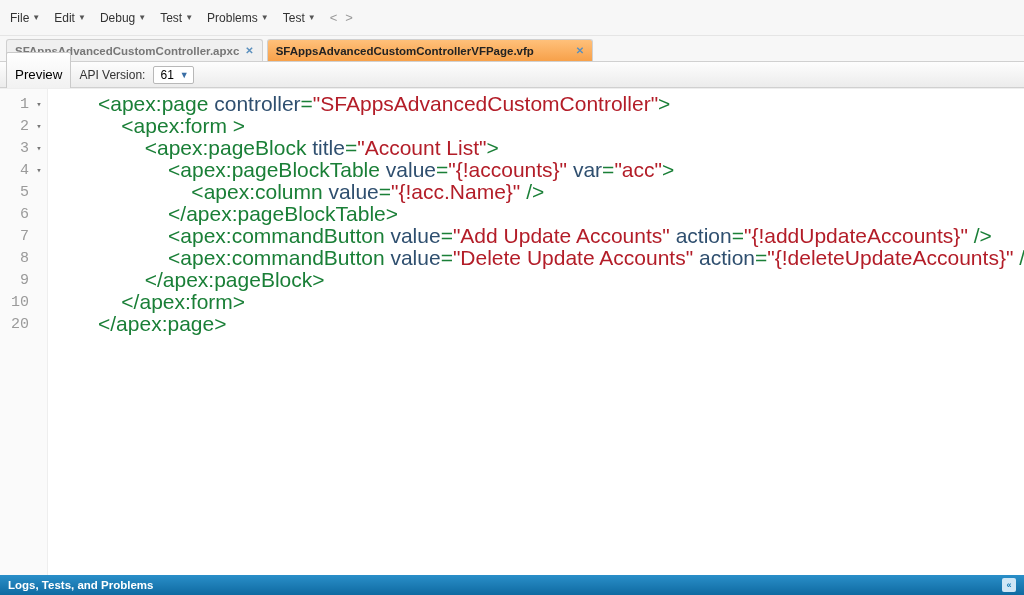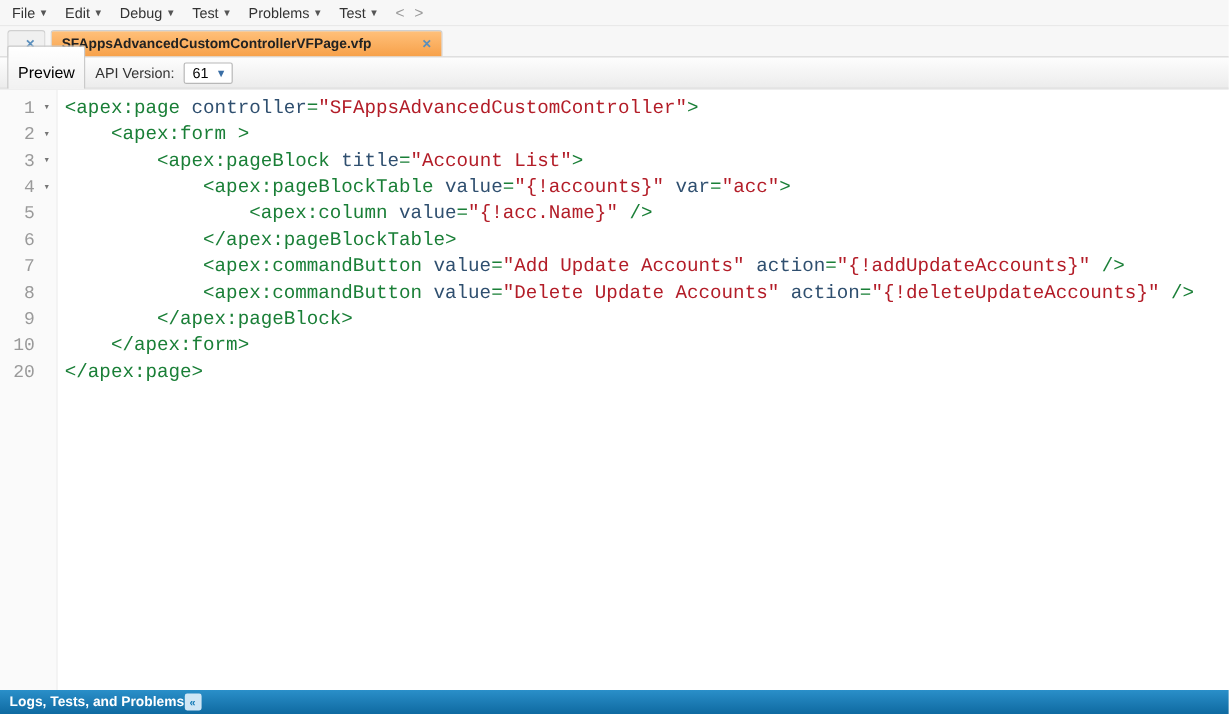--- a/index.html
+++ b/index.html
@@ -1,20 +1,20 @@
 <!DOCTYPE html>
 <html><head>
 <meta charset="utf-8">
 <style>
   * { box-sizing: border-box; margin: 0; padding: 0; }
   html, body { width: 1024px; height: 595px; font-family: Arial, Helvetica, sans-serif; font-size: 12px; background: #fff; overflow: hidden; }
   body { display: flex; flex-direction: column; }
 
   
-  .menubar { display: flex; align-items: center; height: 22px; background: #f7f7f7; border-bottom: 1px solid #e5e5e5; padding: 0 4px; gap: 2px; }
+  .menubar { display: flex; align-items: center; height: 36px; background: #f7f7f7; border-bottom: 1px solid #e5e5e5; padding: 0 4px; gap: 2px; }
   .menu-item { display: flex; align-items: center; padding: 2px 6px; cursor: pointer; color: #333; }
   .caret-down { margin-left: 3px; font-size: 8px; color: #555; }
   .nav-arrows { display: flex; gap: 8px; margin-left: 6px; color: #999; }
   .nav-arrow { cursor: pointer; font-size: 13px; }
 
   
   .tabbar { display: flex; align-items: flex-end; height: 26px; background: #f7f7f7; border-bottom: 1px solid #d0d0d0; padding: 3px 6px 0 6px; gap: 4px; }
   .tab { display: flex; align-items: center; height: 22px; padding: 0 8px; border: 1px solid #d0d0d0; border-bottom: none; border-radius: 3px 3px 0 0; background: #f0f0f0; color: #777; font-weight: bold; font-size: 11.5px; cursor: pointer; }
   .tab.active { background: #f7a14a; background: linear-gradient(#ffc07a,#f7a14a); color: #222; gap: 36px; }
   .tab .close-x { margin-left: 6px; color: #5a8fbd; font-size: 10px; }
@@ -24,29 +24,29 @@
   .preview-btn { padding: 14px 8px; border: 1px solid #cacaca; background: linear-gradient(#fff,#eee); border-radius: 2px; cursor: pointer; }
   .api-label { color: #333; }
   .api-select { display: flex; align-items: center; border: 1px solid #b8b8b8; background: #fff; padding: 1px 4px 1px 6px; border-radius: 2px; cursor: pointer; gap: 6px; }
   .api-select .dd { color: #3a6ea5; font-size: 9px; }
 
   
   .editor-wrap { flex: 1 1 auto; display: flex; overflow: hidden; background: #fff; border-top: 1px solid #eee; }
   .gutter { width: 48px; background: #fafafa; border-right: 1px solid #eee; padding-top: 4px; font-family: Consolas, "Courier New", monospace; font-size: 15px; color: #9a9a9a; text-align: right; }
   .gutter .grow { display: flex; justify-content: flex-end; align-items: center; height: 22px; padding-right: 4px; gap: 6px; }
   .fold { color: #777; font-size: 9px; width: 8px; display:inline-block; text-align:center; }
-  .code { flex: 1; padding: 4px 6px; font-family: Liberation Mono, monospace; font-size: 16px; line-height: 22px; white-space: pre; overflow: auto; color: #222; }
+  .code { flex: 1; padding: 4px 6px; font-family: Liberation Sans, sans-serif; font-size: 21px; line-height: 22px; white-space: pre; overflow: auto; color: #222; margin-left: 44px; }
   .t-tag   { color: #1a7f37; }
   .t-str   { color: #b31d28; } 
   .t-pun   { color: #1a7f37; }
   
   .an { color: #2f4f6f; }
 
   
-  .bottom-panel { height: 20px; background: #1179b5; background: linear-gradient(#2a8fc9,#0f6aa1); color: #fff; display: flex; align-items: center; padding: 0 8px; font-size: 11.5px; font-weight: bold; }
+  .bottom-panel { height: 20px; background: #1179b5; background: linear-gradient(#2a8fc9,#0f6aa1); color: #fff; display: flex; align-items: center; padding: 0 8px; font-size: 11.5px; font-weight: bold; justify-content: space-between; }
   .collapse-icon { width: 14px; height: 14px; background: #cfe6f5; color: #1179b5; display:flex; align-items:center; justify-content:center; font-size:9px; border-radius:2px; cursor:pointer; }
 </style>
 </head>
 <body>
 
 <div class="menubar" id="menubar">
     <div class="menu-item">
       <span>File</span>
       <span class="caret-down">▼</span>
     </div>
@@ -71,20 +71,21 @@
       <span class="caret-down">▼</span>
     </div>
     <div class="nav-arrows">
       <span class="nav-arrow">&lt;</span>
       <span class="nav-arrow">&gt;</span>
     </div>
   </div>
 
 <div class="tabbar" id="tabbar">
     <div class="tab">
+      <span>SFAppsAdvancedCustomController.apxc</span>
       <span class="close-x">✕</span>
     </div>
     <div class="tab active">
       <span>SFAppsAdvancedCustomControllerVFPage.vfp</span>
       <span class="close-x">✕</span>
     </div>
   </div>
 
 <div class="subtoolbar">
   <button class="preview-btn">Preview</button>

